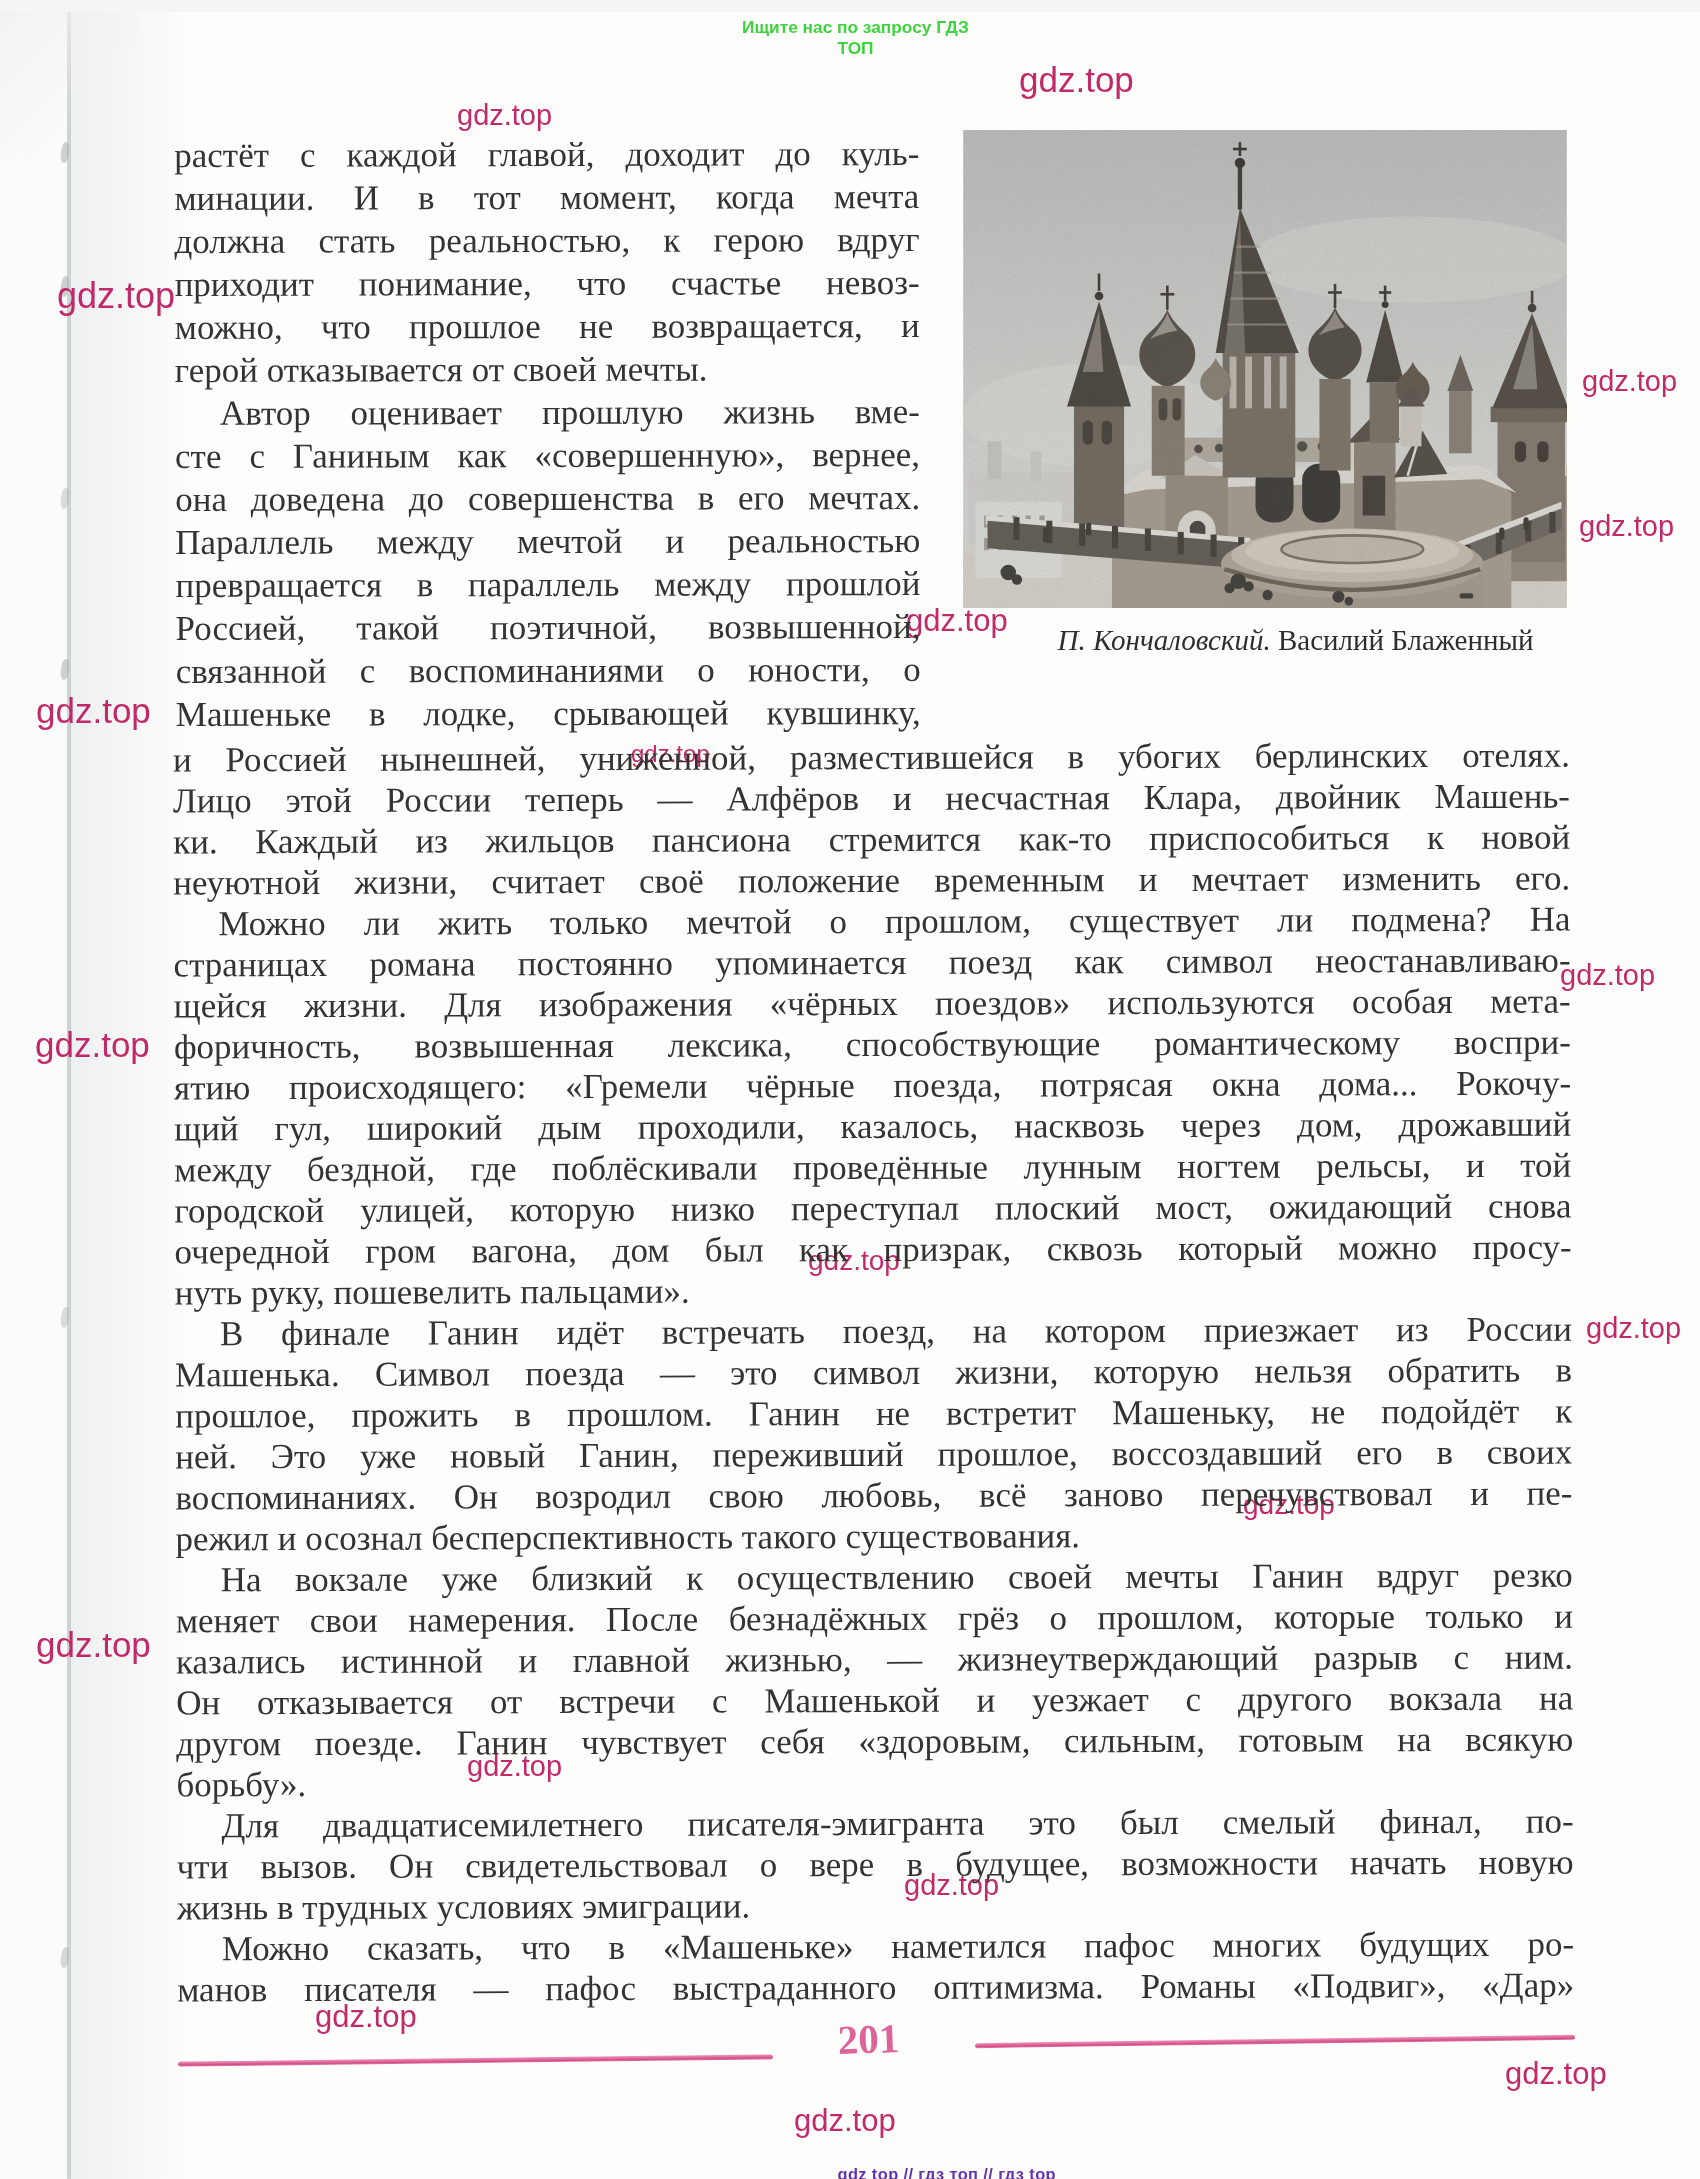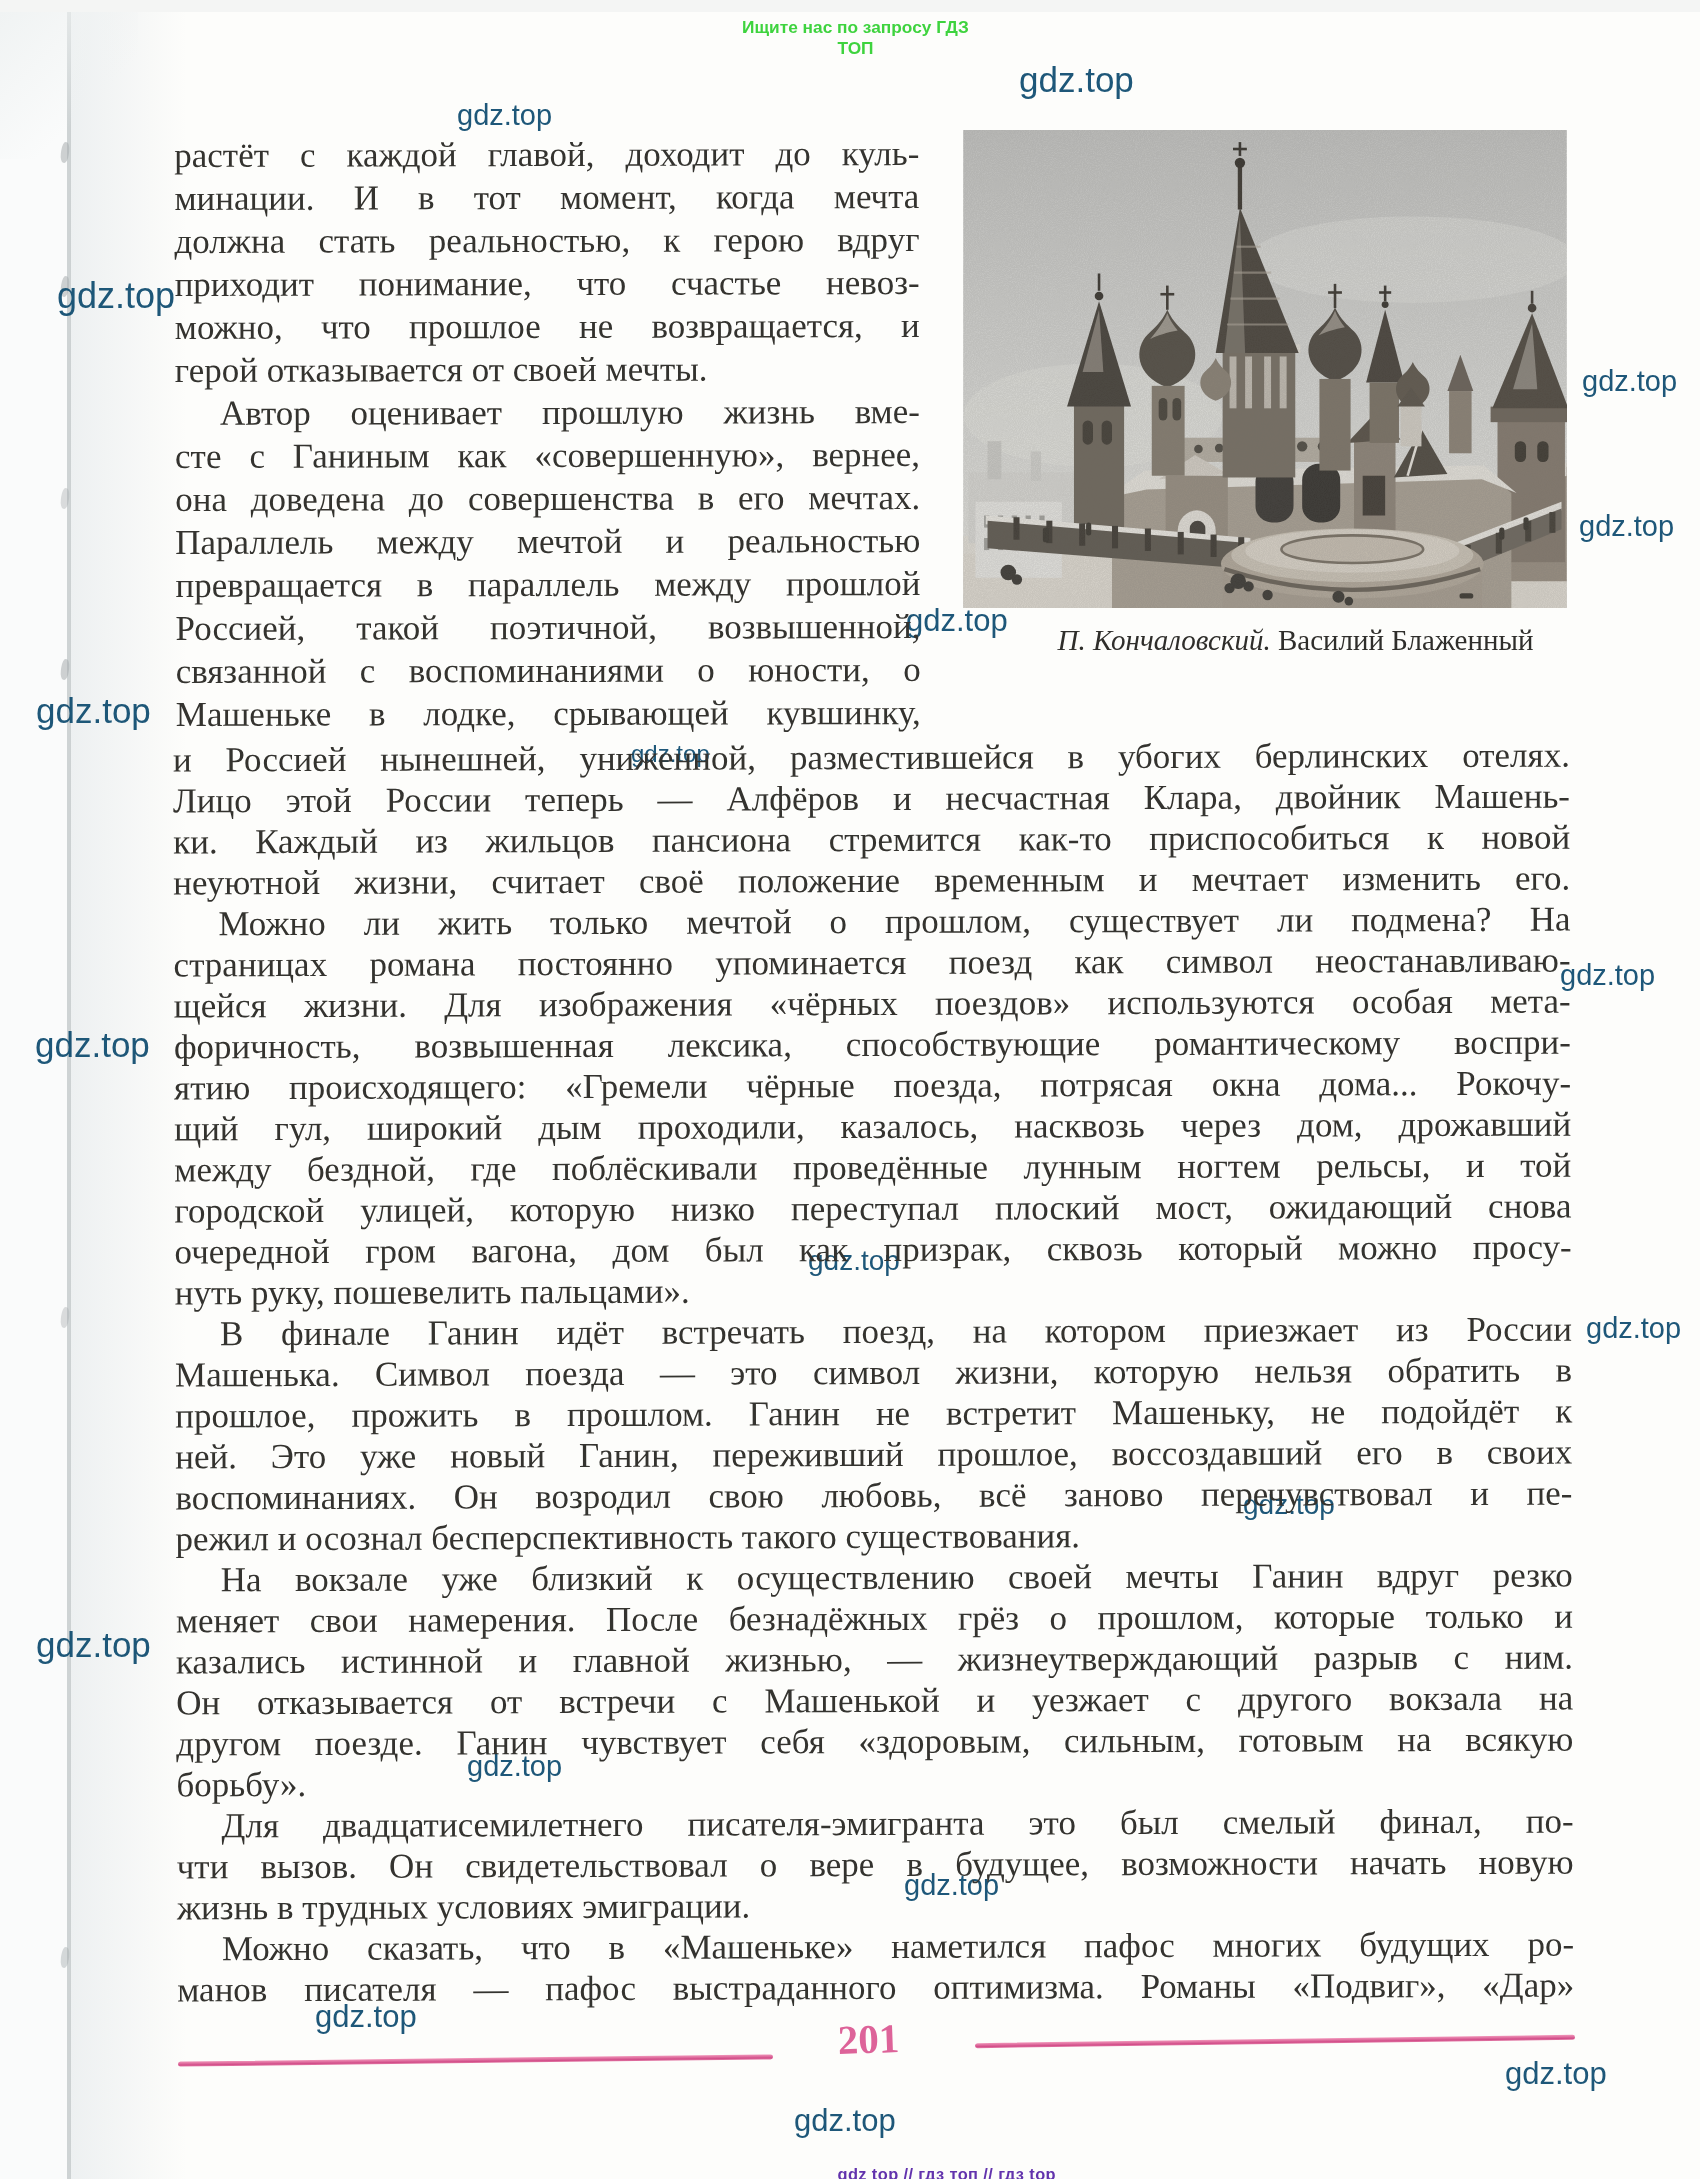--- a/index.html
+++ b/index.html
@@ -8,21 +8,21 @@
   
   .spine-bg{position:absolute;left:0;top:0;width:69px;height:100%;background:#fafbfb;}
   .spine-line{position:absolute;left:67px;top:0;width:3.5px;height:100%;background:#c6cbcd;opacity:.85;}
   .spine-grad{position:absolute;left:70px;top:0;width:130px;height:100%;
               background:linear-gradient(90deg,#edf0f1 0%,rgba(253,253,251,0) 90%);}
   .corner-curl{position:absolute;left:0;top:0;width:138px;height:147px;
                background:linear-gradient(135deg,#f0f3f3 0%,rgba(253,253,251,0) 65%);}
   .notch{position:absolute;left:61px;width:7.8px;height:21px;background:#a7adaf;border-radius:45%;
          transform:rotate(7deg);opacity:.55;}
   
-  .wm{position:absolute;font-family:"Liberation Sans",sans-serif;color:#0c4a6e;opacity:.92;
+  .wm{position:absolute;font-family:"Liberation Sans",sans-serif;color:#be185d;opacity:.92;
       white-space:nowrap;line-height:1;}
   .top-banner{position:absolute;left:726px;top:5.2px;width:259px;text-align:center;
       font-family:"Liberation Sans",sans-serif;font-size:17.3px;font-weight:600;color:#3ed33e;}
   .footer-links{position:absolute;left:667px;top:2153px;width:389px;text-align:right;
       font-family:"Liberation Sans",sans-serif;font-size:16.4px;font-weight:600;color:#6233ad;letter-spacing:0.4px;}
   
   .col-text{position:absolute;left:175px;top:121px;width:745px;transform:rotate(-0.15deg);}
   .col-text .tline{line-height:43px;}
   .full-text{position:absolute;left:175px;top:725px;width:1397px;transform:rotate(-0.2deg);}
   .full-text .tline{line-height:41px;}

